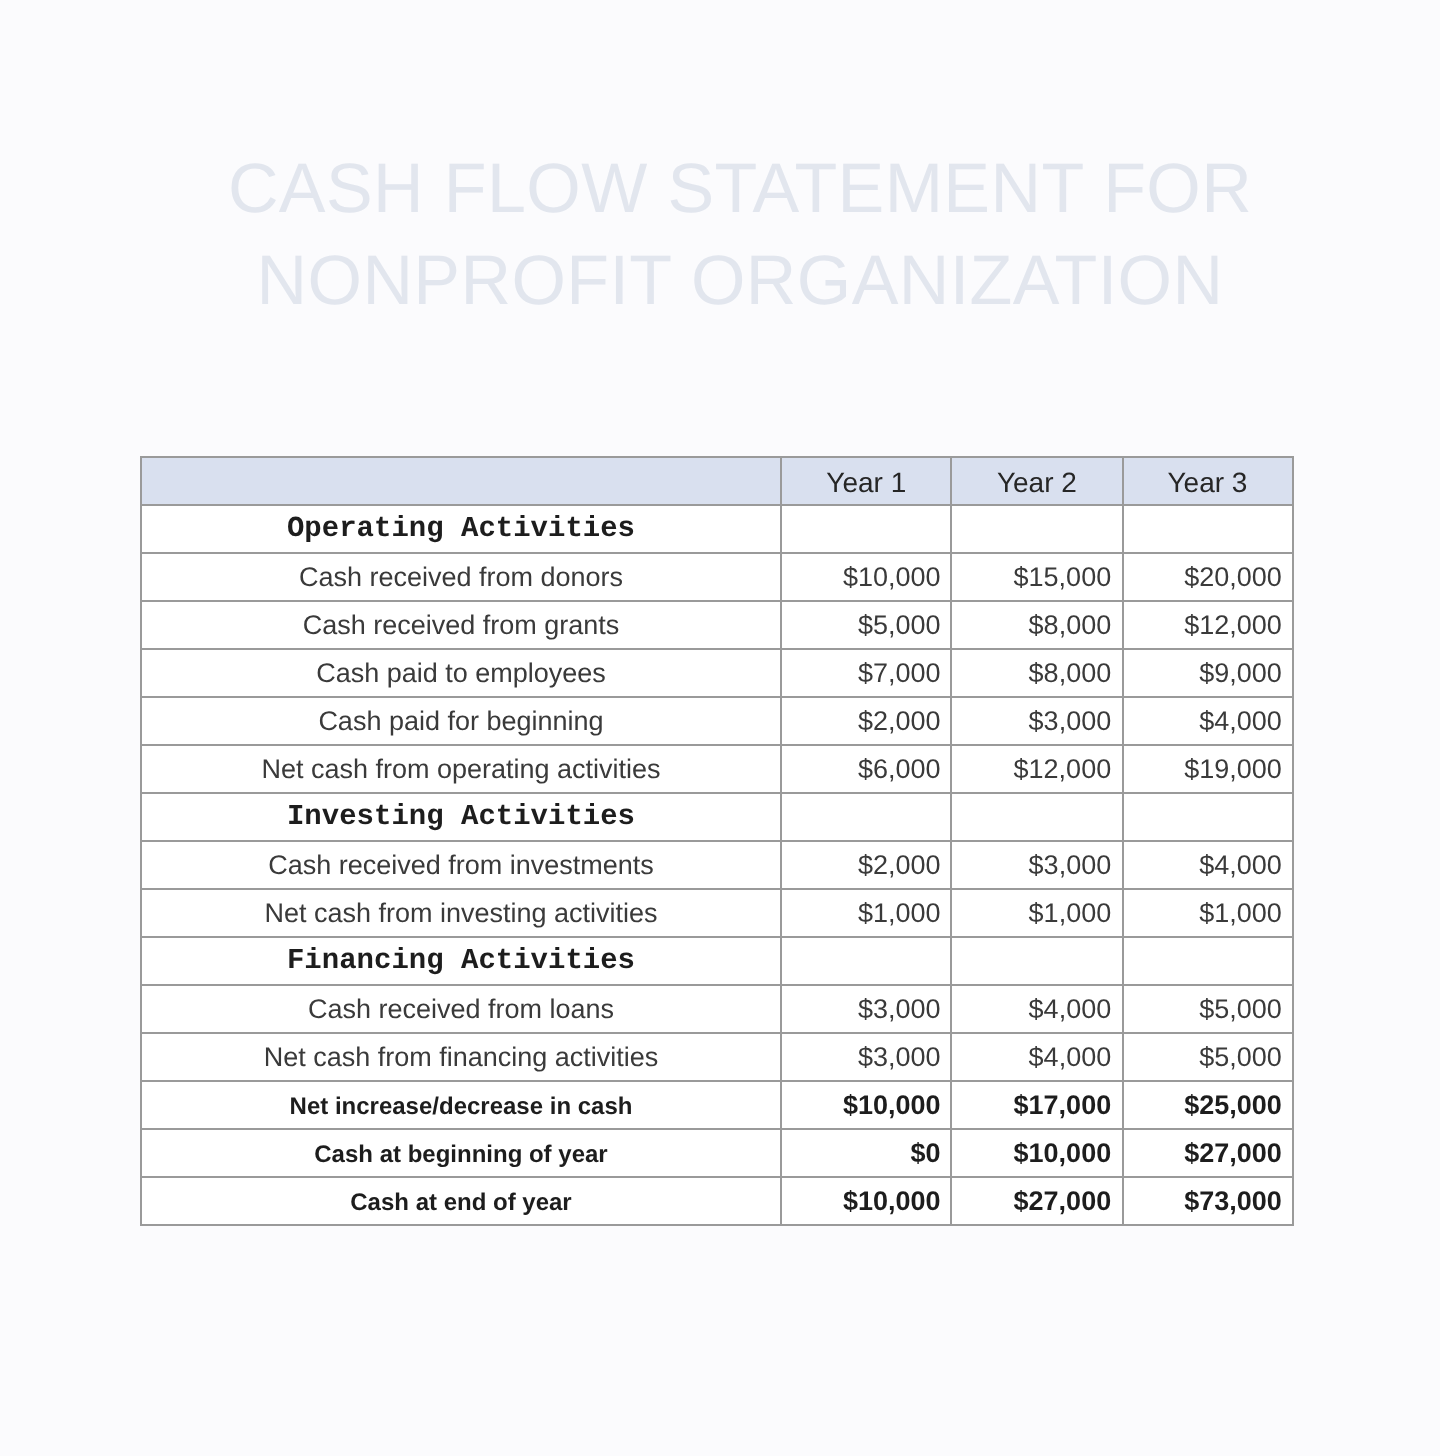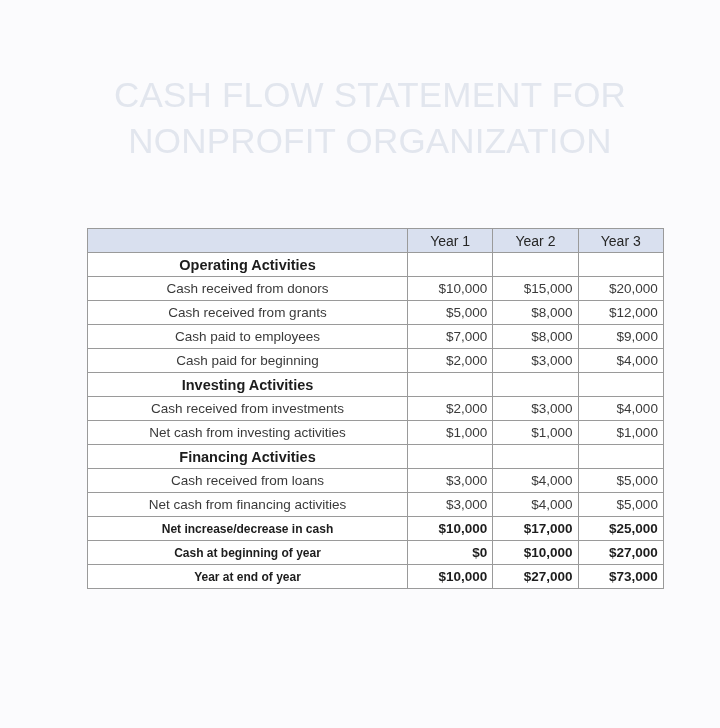--- a/index.html
+++ b/index.html
@@ -36,21 +36,21 @@
     padding-left: 10px;
   }
   .title-line {
     display: block;
     white-space: nowrap;
   }
 
   
   .table-wrap {
     position: absolute;
-    left: 87px;
+    left: 70px;
     top: 228px;
     width: 576px;
   }
   table.cashflow {
     width: 100%;
     border-collapse: collapse;
     table-layout: fixed;
     background: #ffffff;
     font-size: 13.5px;
     color: #3a3a3a;
@@ -84,20 +84,21 @@
     text-align: center;
   }
   td.val {
     text-align: right;
     padding-right: 7px;
   }
   tr.section td.label {
     font-weight: bold;
     color: #1d1d1d;
     font-size: 14.5px;
+    font-family: Liberation Mono, monospace;
   }
   tr.total td {
     font-weight: bold;
     color: #1d1d1d;
   }
   tr.total td.label {
     font-size: 12px;
   }
 </style>
 </head>
@@ -150,20 +151,26 @@
             <td class="val">$7,000</td>
             <td class="val">$8,000</td>
             <td class="val">$9,000</td>
           </tr>
           <tr class="item">
             <td class="label">Cash paid for beginning</td>
             <td class="val">$2,000</td>
             <td class="val">$3,000</td>
             <td class="val">$4,000</td>
           </tr>
+          <tr class="item">
+            <td class="label">Net cash from operating activities</td>
+            <td class="val">$6,000</td>
+            <td class="val">$12,000</td>
+            <td class="val">$19,000</td>
+          </tr>
           <tr class="section">
             <td class="label">Investing Activities</td>
             <td class="val"></td>
             <td class="val"></td>
             <td class="val"></td>
           </tr>
           <tr class="item">
             <td class="label">Cash received from investments</td>
             <td class="val">$2,000</td>
             <td class="val">$3,000</td>
@@ -199,21 +206,21 @@
             <td class="val">$17,000</td>
             <td class="val">$25,000</td>
           </tr>
           <tr class="total">
             <td class="label">Cash at beginning of year</td>
             <td class="val">$0</td>
             <td class="val">$10,000</td>
             <td class="val">$27,000</td>
           </tr>
           <tr class="total">
-            <td class="label">Year at end of year</td>
+            <td class="label">Cash at end of year</td>
             <td class="val">$10,000</td>
             <td class="val">$27,000</td>
             <td class="val">$73,000</td>
           </tr>
         </tbody>
     </table>
   </div>
 
 </div>
 

